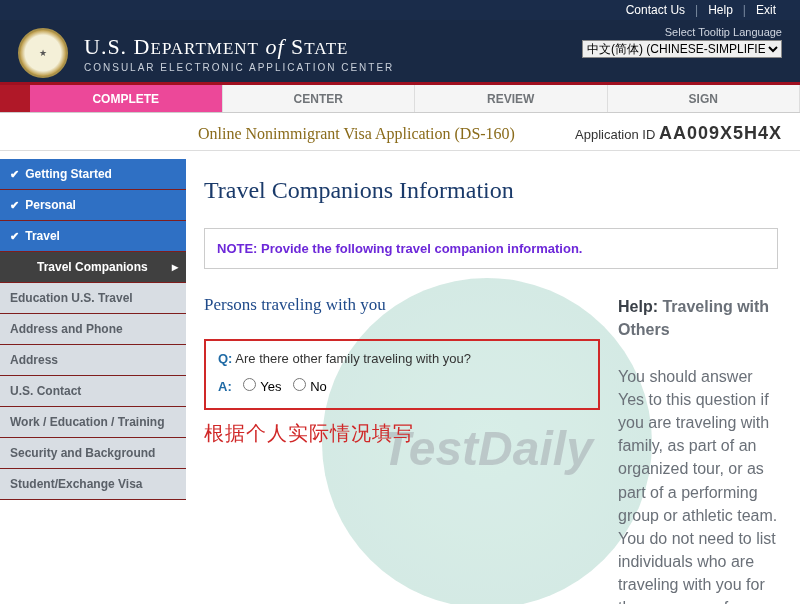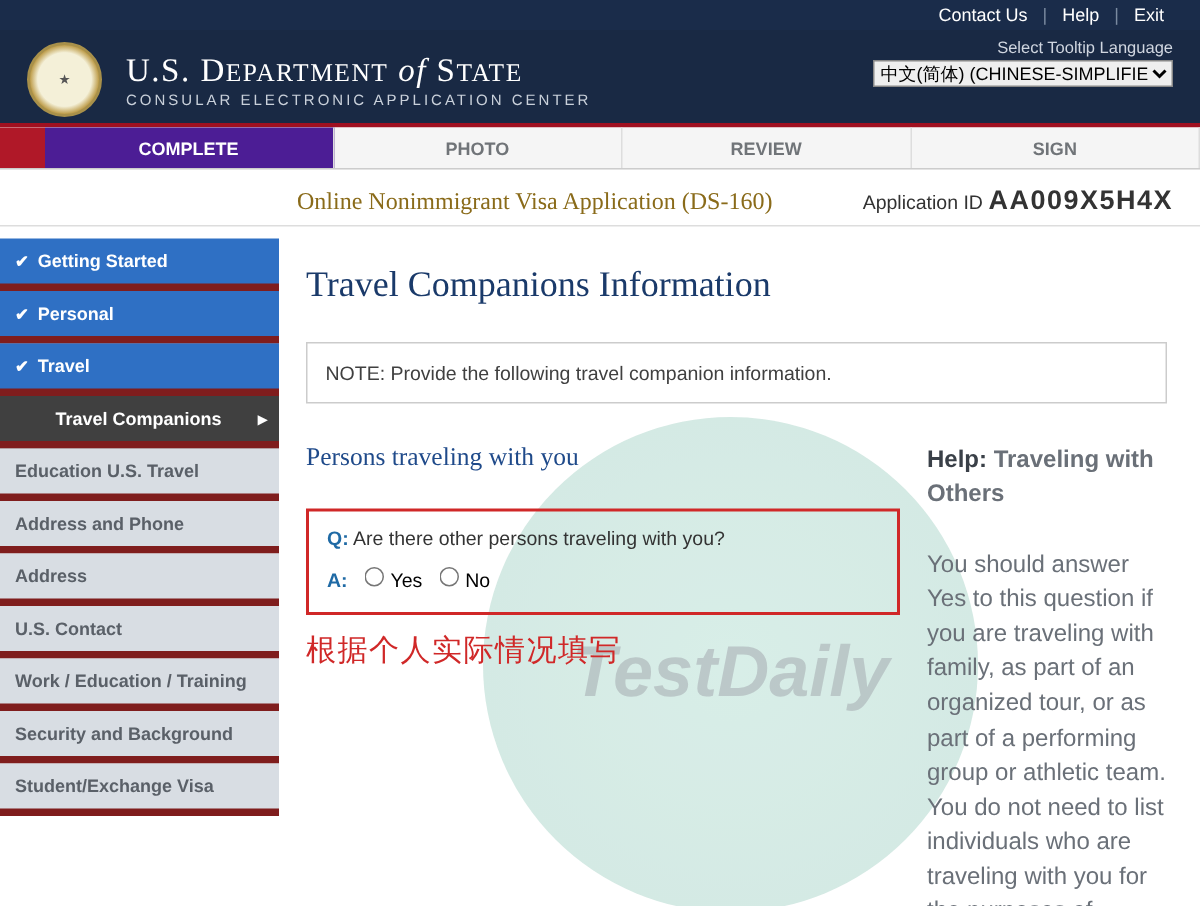--- a/index.html
+++ b/index.html
@@ -12,35 +12,35 @@
   .dept-title { font-family: Georgia, 'Times New Roman', serif; font-size: 22px; letter-spacing: 1px; }
   .dept-title .of { font-style: italic; text-transform: lowercase; }
   .dept-sub { font-size: 10px; letter-spacing: 2px; color: #c9d0da; margin-top: 2px; }
   .lang-box { position: absolute; right: 18px; top: 6px; text-align: right; }
   .lang-box .lbl { font-size: 11px; color: #d0d6e0; margin-bottom: 2px; display:block; }
   .lang-box select { font-size: 12px; width: 200px; border: 1px solid #888; }
   .red-line { height: 3px; background: #a01020; }
   .tabs { display: flex; height: 28px; background: #f5f5f5; border-bottom: 1px solid #ccc; }
   .tab-pre { width: 30px; background: #b01828; }
   .tab { flex: 1; display: flex; align-items: center; justify-content: center; font-size: 12px; font-weight: bold; color: #707478; border-right: 1px solid #ddd; cursor: pointer; }
-  .tab.active { background: #4c1d95; color: #fff; }
+  .tab.active { background: #ec4899; color: #fff; }
   .appline { padding: 10px 18px 6px 198px; font-family: Georgia, serif; display: flex; justify-content: space-between; align-items: baseline; border-bottom: 1px solid #ddd; margin-bottom: 8px; gap: 20px; }
   .appline .t1 { color: #8a6b1a; font-size: 16px; }
   .appline .t2 { color: #333; font-size: 13px; font-family: Arial; }
   .appline .t2 b { font-size: 18px; letter-spacing: 1px; }
   .content { display: flex; padding: 0 12px 0 0; }
   .sidebar { width: 186px; flex-shrink: 0; }
-  .sidebar .item { background: #d8dde3; color: #5a6068; padding: 8px 10px; border-bottom: 5px solid #7f1d1d; font-size: 12px; font-weight: bold; cursor: pointer; position: relative; }
+  .sidebar .item { background: #d8dde3; color: #5a6068; padding: 8px 10px; border-bottom: 1px solid #7f1d1d; font-size: 12px; font-weight: bold; cursor: pointer; position: relative; }
   .sidebar .item.done { background: #2f70c4; color: #fff; }
   .sidebar .item.done::before { content: "✔"; margin-right: 6px; font-size: 11px; }
   .sidebar .item.current { background: #404040; color: #fff; padding-left: 37px; }
   .sidebar .item.current::after { content: "▸"; position: absolute; right: 8px; }
   .main { flex: 1; padding: 18px 10px 10px 18px; position: relative; }
   .page-title { font-family: Georgia, serif; font-size: 24px; color: #1a3a6a; margin-bottom: 24px; }
-  .note { border: 1px solid #ccc; padding: 12px; font-size: 13px; color: #404040; margin-bottom: 26px; }
+  .note { border: 1px solid #ccc; padding: 12px; font-size: 13px; color: #6d28d9; margin-bottom: 26px; font-weight: bold; }
   .cols { display: flex; gap: 18px; }
   .left { flex: 1; }
   .right { width: 160px; color: #6a7078; font-size: 16px; line-height: 1.45; }
   .section-h { font-family: Georgia, serif; color: #1f4a8a; font-size: 17px; margin-bottom: 24px; }
   .qbox { border: 2px solid #d02828; padding: 10px 12px 14px 12px; }
   .qbox .q { color: #1f6aa5; font-weight: bold; }
   .qbox .qa-row { margin-top: 12px; }
   .qbox .qtext { color: #333; }
   .qbox input[type=radio] { margin: 0 4px 0 8px; }
   .annotation { color: #d02828; font-size: 20px; letter-spacing: 1px; margin-top: 10px; font-family: "Microsoft YaHei", sans-serif; }
@@ -78,21 +78,21 @@
     <select>
       <option>中文(简体) (CHINESE-SIMPLIFIED)</option>
     </select>
   </div>
 </div>
 <div class="red-line"></div>
 
 <div class="tabs">
   <div class="tab-pre"></div>
   <div class="tab active">COMPLETE</div>
-  <div class="tab">PHOTO</div>
+  <div class="tab">CENTER</div>
   <div class="tab">REVIEW</div>
   <div class="tab">SIGN</div>
 </div>
 
 <div class="appline">
   <span class="t1">Online Nonimmigrant Visa Application (DS-160)</span>
   <span class="t2">
     <span>Application ID</span> <b>AA009X5H4X</b>
   </span>
 </div>
@@ -117,21 +117,21 @@
       <div class="wm-text">TestDaily</div>
     </div>
     <div class="page-title">Travel Companions Information</div>
     <div class="note">NOTE: Provide the following travel companion information.</div>
     <div class="cols">
       <div class="left">
         <div class="section-h">Persons traveling with you</div>
         <div class="qbox">
           <div>
             <span class="q">Q:</span>
-            <span class="qtext">Are there other persons traveling with you?</span>
+            <span class="qtext">Are there other family traveling with you?</span>
           </div>
           <div class="qa-row">
             <span class="q">A:</span>
             <label><input type="radio" name="q1" style=""><span>Yes</span></label>
             <label><input type="radio" name="q1" style=""><span>No</span></label>
           </div>
         </div>
         <div class="annotation">根据个人实际情况填写</div>
       </div>
       <div class="right">

